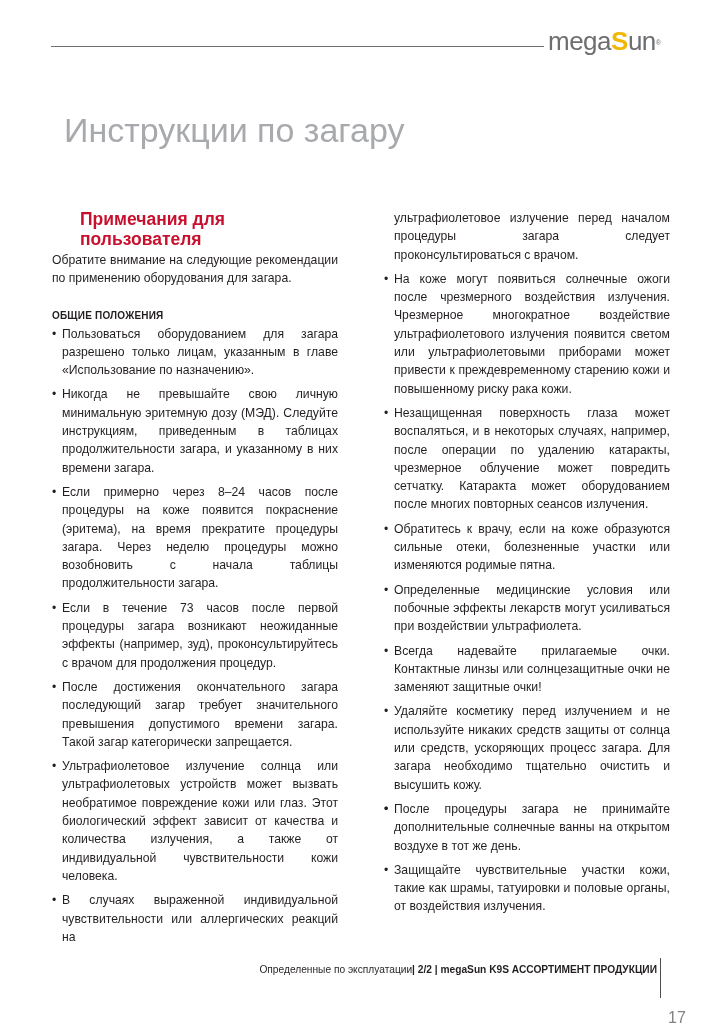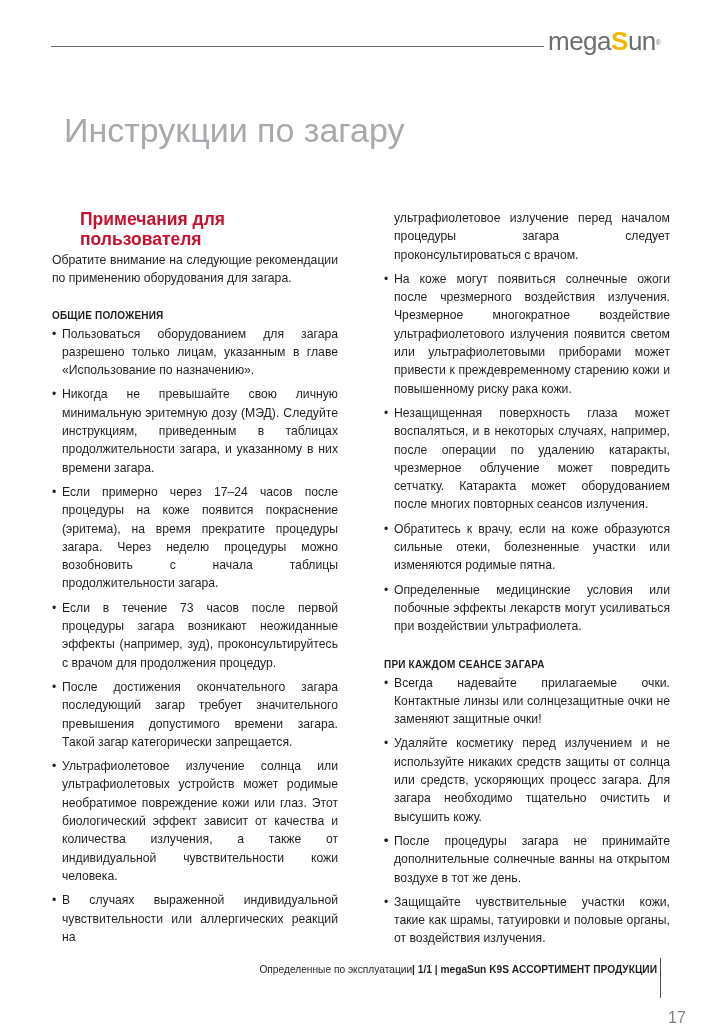--- a/index.html
+++ b/index.html
@@ -41,41 +41,40 @@
 
 <h1 class="page-title">Инструкции по загару</h1>
 
 <div class="col col-left">
   <h2 class="notes-heading">Примечания для пользователя</h2>
   <p class="notes-sub">Обратите внимание на следующие рекомендации по применению оборудования для загара.</p>
   <h3 class="sec-heading">ОБЩИЕ ПОЛОЖЕНИЯ</h3>
   <ul class="bullets">
     <li><span class="dot">•</span><span>Пользоваться оборудованием для загара разрешено только лицам, указанным в главе «Использование по назначению».</span></li>
     <li><span class="dot">•</span><span>Никогда не превышайте свою личную минимальную эритемную дозу (МЭД). Следуйте инструкциям, приведенным в таблицах продолжительности загара, и указанному в них времени загара.</span></li>
-    <li><span class="dot">•</span><span>Если примерно через 17–24 часов после процедуры на коже появится покраснение (эритема), на время прекратите процедуры загара. Через неделю процедуры можно возобновить с начала таблицы продолжительности загара.</span></li>
+    <li><span class="dot">•</span><span>Если примерно через 8–24 часов после процедуры на коже появится покраснение (эритема), на время прекратите процедуры загара. Через неделю процедуры можно возобновить с начала таблицы продолжительности загара.</span></li>
     <li><span class="dot">•</span><span>Если в течение 73 часов после первой процедуры загара возникают неожиданные эффекты (например, зуд), проконсультируйтесь с врачом для продолжения процедур.</span></li>
     <li><span class="dot">•</span><span>После достижения окончательного загара последующий загар требует значительного превышения допустимого времени загара. Такой загар категорически запрещается.</span></li>
-    <li><span class="dot">•</span><span>Ультрафиолетовое излучение солнца или ультрафиолетовых устройств может родимые необратимое повреждение кожи или глаз. Этот биологический эффект зависит от качества и количества излучения, а также от индивидуальной чувствительности кожи человека.</span></li>
+    <li><span class="dot">•</span><span>Ультрафиолетовое излучение солнца или ультрафиолетовых устройств может вызвать необратимое повреждение кожи или глаз. Этот биологический эффект зависит от качества и количества излучения, а также от индивидуальной чувствительности кожи человека.</span></li>
     <li style="text-align-last: justify;"><span class="dot">•</span><span>В случаях выраженной индивидуальной чувствительности или аллергических реакций на</span></li>
   </ul>
 </div>
 
 <div class="col col-right">
   <p class="cont">ультрафиолетовое излучение перед началом процедуры загара следует проконсультироваться с врачом.</p>
   <ul class="bullets">
     <li><span class="dot">•</span><span>На коже могут появиться солнечные ожоги после чрезмерного воздействия излучения. Чрезмерное многократное воздействие ультрафиолетового излучения появится светом или ультрафиолетовыми приборами может привести к преждевременному старению кожи и повышенному риску рака кожи.</span></li>
     <li><span class="dot">•</span><span>Незащищенная поверхность глаза может воспаляться, и в некоторых случаях, например, после операции по удалению катаракты, чрезмерное облучение может повредить сетчатку. Катаракта может оборудованием после многих повторных сеансов излучения.</span></li>
     <li><span class="dot">•</span><span>Обратитесь к врачу, если на коже образуются сильные отеки, болезненные участки или изменяются родимые пятна.</span></li>
     <li><span class="dot">•</span><span>Определенные медицинские условия или побочные эффекты лекарств могут усиливаться при воздействии ультрафиолета.</span></li>
   </ul>
-  <h3 class="sec-heading sec-gap">ПРИ КАЖДОМ СЕАНСЕ ЗАГАРА</h3>
   <ul class="bullets">
     <li><span class="dot">•</span><span>Всегда надевайте прилагаемые очки. Контактные линзы или солнцезащитные очки не заменяют защитные очки!</span></li>
     <li><span class="dot">•</span><span>Удаляйте косметику перед излучением и не используйте никаких средств защиты от солнца или средств, ускоряющих процесс загара. Для загара необходимо тщательно очистить и высушить кожу.</span></li>
     <li><span class="dot">•</span></li>
     <li><span class="dot">•</span><span>После процедуры загара не принимайте дополнительные солнечные ванны на открытом воздухе в тот же день.</span></li>
     <li><span class="dot">•</span><span>Защищайте чувствительные участки кожи, такие как шрамы, татуировки и половые органы, от воздействия излучения.</span></li>
   </ul>
 </div>
 
-<div class="footer-text"><span>Определенные по эксплуатации</span><b>| </b><b>1/1</b><b> | </b><b>megaSun K9S АССОРТИМЕНТ ПРОДУКЦИИ</b></div>
+<div class="footer-text"><span>Определенные по эксплуатации</span><b>| </b><b>2/2</b><b> | </b><b>megaSun K9S АССОРТИМЕНТ ПРОДУКЦИИ</b></div>
 <div class="footer-rule"></div>
 <div class="page-number">17</div>
 
 </body></html>

